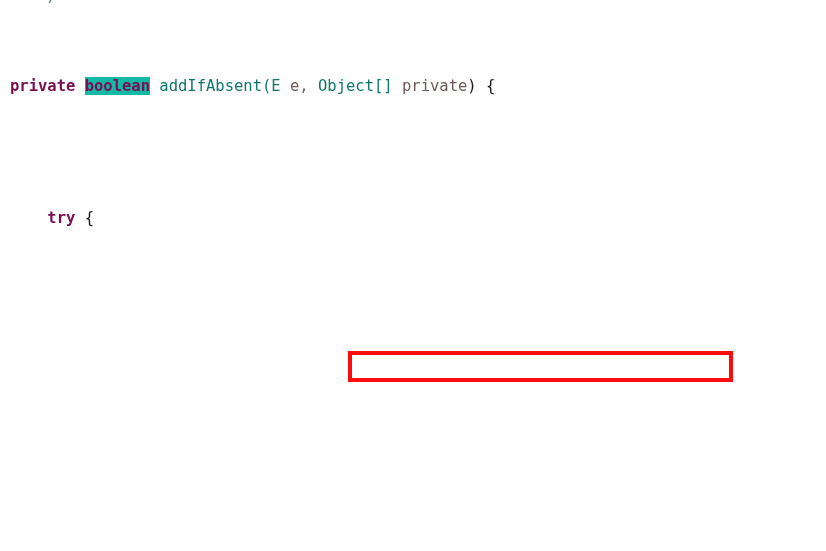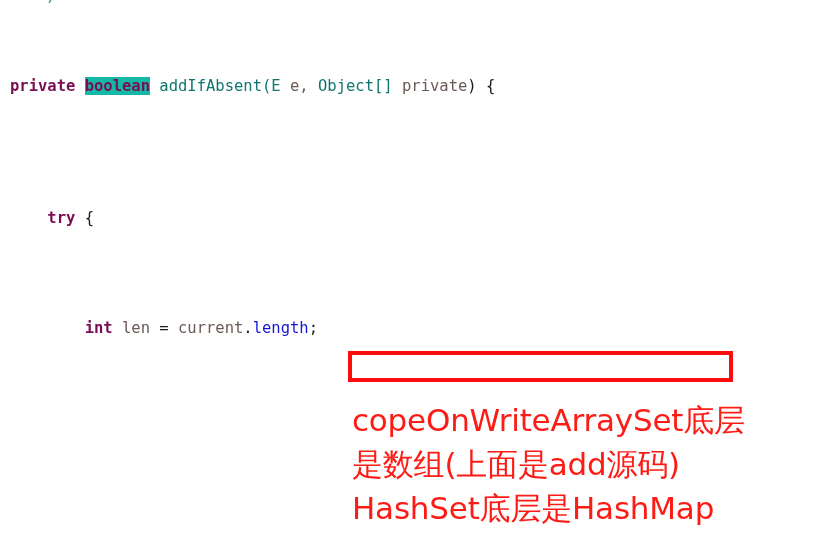--- a/index.html
+++ b/index.html
@@ -101,21 +101,20 @@
 
   <div id="code" style="padding-top:9px;box-sizing:border-box">
 
     <div class="line"><span class="kw">private</span><span class="punc"> </span><span class="kw hl">boolean</span><span class="typ"> addIfAbsent(</span><span class="typ">E</span><span class="id"> e, </span><span class="typ">Object[]</span><span class="id"> private</span><span class="punc">) {</span></div>
 
 
 
     <div class="line"><span class="punc">    </span><span class="kw">try</span><span class="punc"> {</span></div>
 
 
-    <div class="line"><span class="punc">        </span><span class="kw">int</span><span class="id"> len </span><span class="punc">= </span><span class="id">current</span><span class="punc">.</span><span class="fld">length</span><span class="punc">;</span></div>
 
     
 
     
 
     
 
     
 
     
@@ -141,19 +140,14 @@
     
 
     
 
     
 
   </div>
 
   <div id="redbox"></div>
 
-  <div id="annotation">
-    <div>copeOnWriteArraySet底层</div>
-    <div>是数组(上面是add源码)</div>
-    <div>HashSet底层是HashMap</div>
-  </div>
 
 </div>
 
 </body></html>

